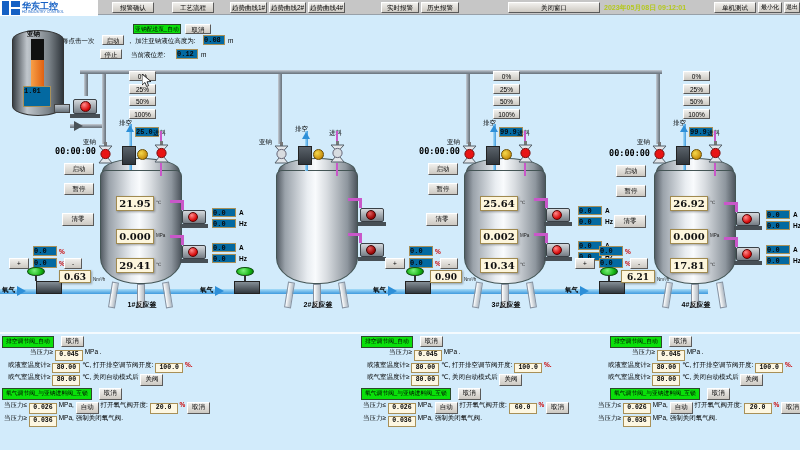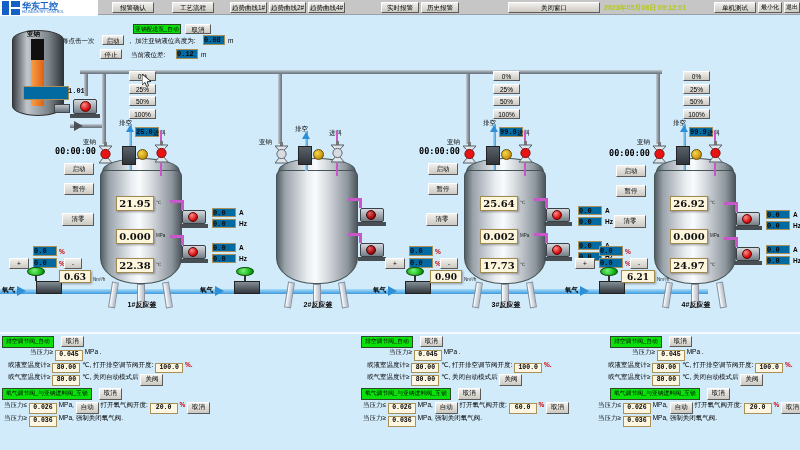--- a/index.html
+++ b/index.html
@@ -83,21 +83,21 @@
   <div class="a lbl" style="left:228px;top:37px;">m</div>
   <div class="a btn" style="left:100px;top:49px;width:22px;height:10px;">停止</div>
   <div class="a lbl" style="left:131px;top:51px;">当前液位差:</div>
   <div class="a vbox" style="left:176px;top:49px;width:22px;height:10px;">0.12</div>
   <div class="a lbl" style="left:201px;top:51px;">m</div>
 
   <div class="a" style="left:12px;top:30px;width:52px;height:86px;border-radius:26px/10px;border:1px solid #333;background:linear-gradient(90deg,#3a4046,#c0c6cc 28%,#7a8288 72%,#30363c);"></div>
   <div class="a lbl" style="left:27px;top:30px;font-weight:700;">亚钠</div>
   <div class="a" style="left:31px;top:39px;width:13px;height:21px;background:#101010;"></div>
   <div class="a" style="left:31px;top:60px;width:13px;height:46px;background:linear-gradient(90deg,#f8a048,#e06010);"></div>
-  <div class="a vbox" style="left:23px;top:86px;width:28px;height:14px;padding-left:44px;">1.01</div>
+  <div class="a vbox" style="left:23px;top:86px;width:28px;height:21px;">1.01</div>
 
   <div class="a graybody" style="left:54px;top:104px;width:16px;height:9px;"></div>
   <div class="a pumpbase" style="left:70px;top:114px;width:30px;height:4px;"></div>
   <div class="a pumpbody" style="left:73px;top:99px;width:24px;height:15px;"></div>
   <div class="a redcircle" style="left:80px;top:101px;width:11px;height:11px;"></div>
 
   <div class="a pipe" style="left:80px;top:70px;width:582px;height:4px;"></div>
   <div class="a pipev" style="left:84px;top:74px;width:4px;height:22px;"></div>
   <div class="a pipe" style="left:70px;top:124px;width:34px;height:4px;"></div>
   <div class="a tri-gray" style="left:74px;top:121px;"></div>
@@ -163,21 +163,21 @@
       <polygon points="2,4 15,4 8.5,11" fill="#e2e6ea" stroke="#55606a"></polygon>
       <polygon points="2,21 15,21 8.5,13" fill="#e2e6ea" stroke="#55606a"></polygon>
       <circle cx="8.5" cy="12" r="4.6" fill="#e81414" stroke="#7a0c0c"></circle>
     </svg>
   <div class="a pinkpipe" style="left:160px;top:163px;width:2px;height:13px;"></div>
 
   <div class="a dispbox" style="left:116px;top:196px;width:38px;height:15px;">21.95</div>
   <div class="a unit" style="left:156px;top:200px;">℃</div>
   <div class="a dispbox" style="left:116px;top:229px;width:38px;height:15px;">0.000</div>
   <div class="a unit" style="left:156px;top:233px;">MPa</div>
-  <div class="a dispbox" style="left:116px;top:258px;width:38px;height:15px;">22.38</div>
+  <div class="a dispbox" style="left:116px;top:258px;width:38px;height:15px;">29.41</div>
   <div class="a unit" style="left:156px;top:262px;">℃</div>
 
   <div class="a vbox" style="left:33px;top:246px;width:24px;height:10px;">0.0</div>
   <div class="a lbl red" style="left:59px;top:248px;">%</div>
   <div class="a vbox" style="left:33px;top:258px;width:24px;height:10px;">0.0</div>
   <div class="a lbl red" style="left:59px;top:260px;">%</div>
   <div class="a btn" style="left:9px;top:258px;width:20px;height:11px;">+</div>
   <div class="a btn" style="left:64px;top:258px;width:18px;height:11px;">-</div>
 
   <div class="a lbl" style="left:2px;top:286px;font-weight:700;">氧气</div>
@@ -289,21 +289,21 @@
       <polygon points="2,4 15,4 8.5,11" fill="#e2e6ea" stroke="#55606a"></polygon>
       <polygon points="2,21 15,21 8.5,13" fill="#e2e6ea" stroke="#55606a"></polygon>
       <circle cx="8.5" cy="12" r="4.6" fill="#e81414" stroke="#7a0c0c"></circle>
     </svg>
   <div class="a pinkpipe" style="left:524px;top:163px;width:2px;height:13px;"></div>
 
   <div class="a dispbox" style="left:480px;top:196px;width:38px;height:15px;">25.64</div>
   <div class="a unit" style="left:520px;top:200px;">℃</div>
   <div class="a dispbox" style="left:480px;top:229px;width:38px;height:15px;">0.002</div>
   <div class="a unit" style="left:520px;top:233px;">MPa</div>
-  <div class="a dispbox" style="left:480px;top:258px;width:38px;height:15px;">17.73</div>
+  <div class="a dispbox" style="left:480px;top:258px;width:38px;height:15px;">10.34</div>
   <div class="a unit" style="left:520px;top:262px;">℃</div>
 
   <div class="a vbox" style="left:409px;top:246px;width:24px;height:10px;">0.0</div>
   <div class="a lbl red" style="left:435px;top:248px;">%</div>
   <div class="a vbox" style="left:409px;top:258px;width:24px;height:10px;">0.0</div>
   <div class="a lbl red" style="left:435px;top:260px;">%</div>
   <div class="a btn" style="left:385px;top:258px;width:20px;height:11px;">+</div>
   <div class="a btn" style="left:440px;top:258px;width:18px;height:11px;">-</div>
 
   <div class="a lbl" style="left:373px;top:286px;font-weight:700;">氧气</div>
@@ -367,21 +367,21 @@
       <polygon points="2,4 15,4 8.5,11" fill="#e2e6ea" stroke="#55606a"></polygon>
       <polygon points="2,21 15,21 8.5,13" fill="#e2e6ea" stroke="#55606a"></polygon>
       <circle cx="8.5" cy="12" r="4.6" fill="#e81414" stroke="#7a0c0c"></circle>
     </svg>
   <div class="a pinkpipe" style="left:714px;top:163px;width:2px;height:13px;"></div>
 
   <div class="a dispbox" style="left:670px;top:196px;width:38px;height:15px;">26.92</div>
   <div class="a unit" style="left:710px;top:200px;">℃</div>
   <div class="a dispbox" style="left:670px;top:229px;width:38px;height:15px;">0.000</div>
   <div class="a unit" style="left:710px;top:233px;">MPa</div>
-  <div class="a dispbox" style="left:670px;top:258px;width:38px;height:15px;">24.97</div>
+  <div class="a dispbox" style="left:670px;top:258px;width:38px;height:15px;">17.81</div>
   <div class="a unit" style="left:710px;top:262px;">℃</div>
 
   <div class="a vbox" style="left:599px;top:246px;width:24px;height:10px;">0.0</div>
   <div class="a lbl red" style="left:625px;top:248px;">%</div>
   <div class="a vbox" style="left:599px;top:258px;width:24px;height:10px;">0.0</div>
   <div class="a lbl red" style="left:625px;top:260px;">%</div>
   <div class="a btn" style="left:575px;top:258px;width:20px;height:11px;">+</div>
   <div class="a btn" style="left:630px;top:258px;width:18px;height:11px;">-</div>
 
   <div class="a lbl" style="left:565px;top:286px;font-weight:700;">氧气</div>

